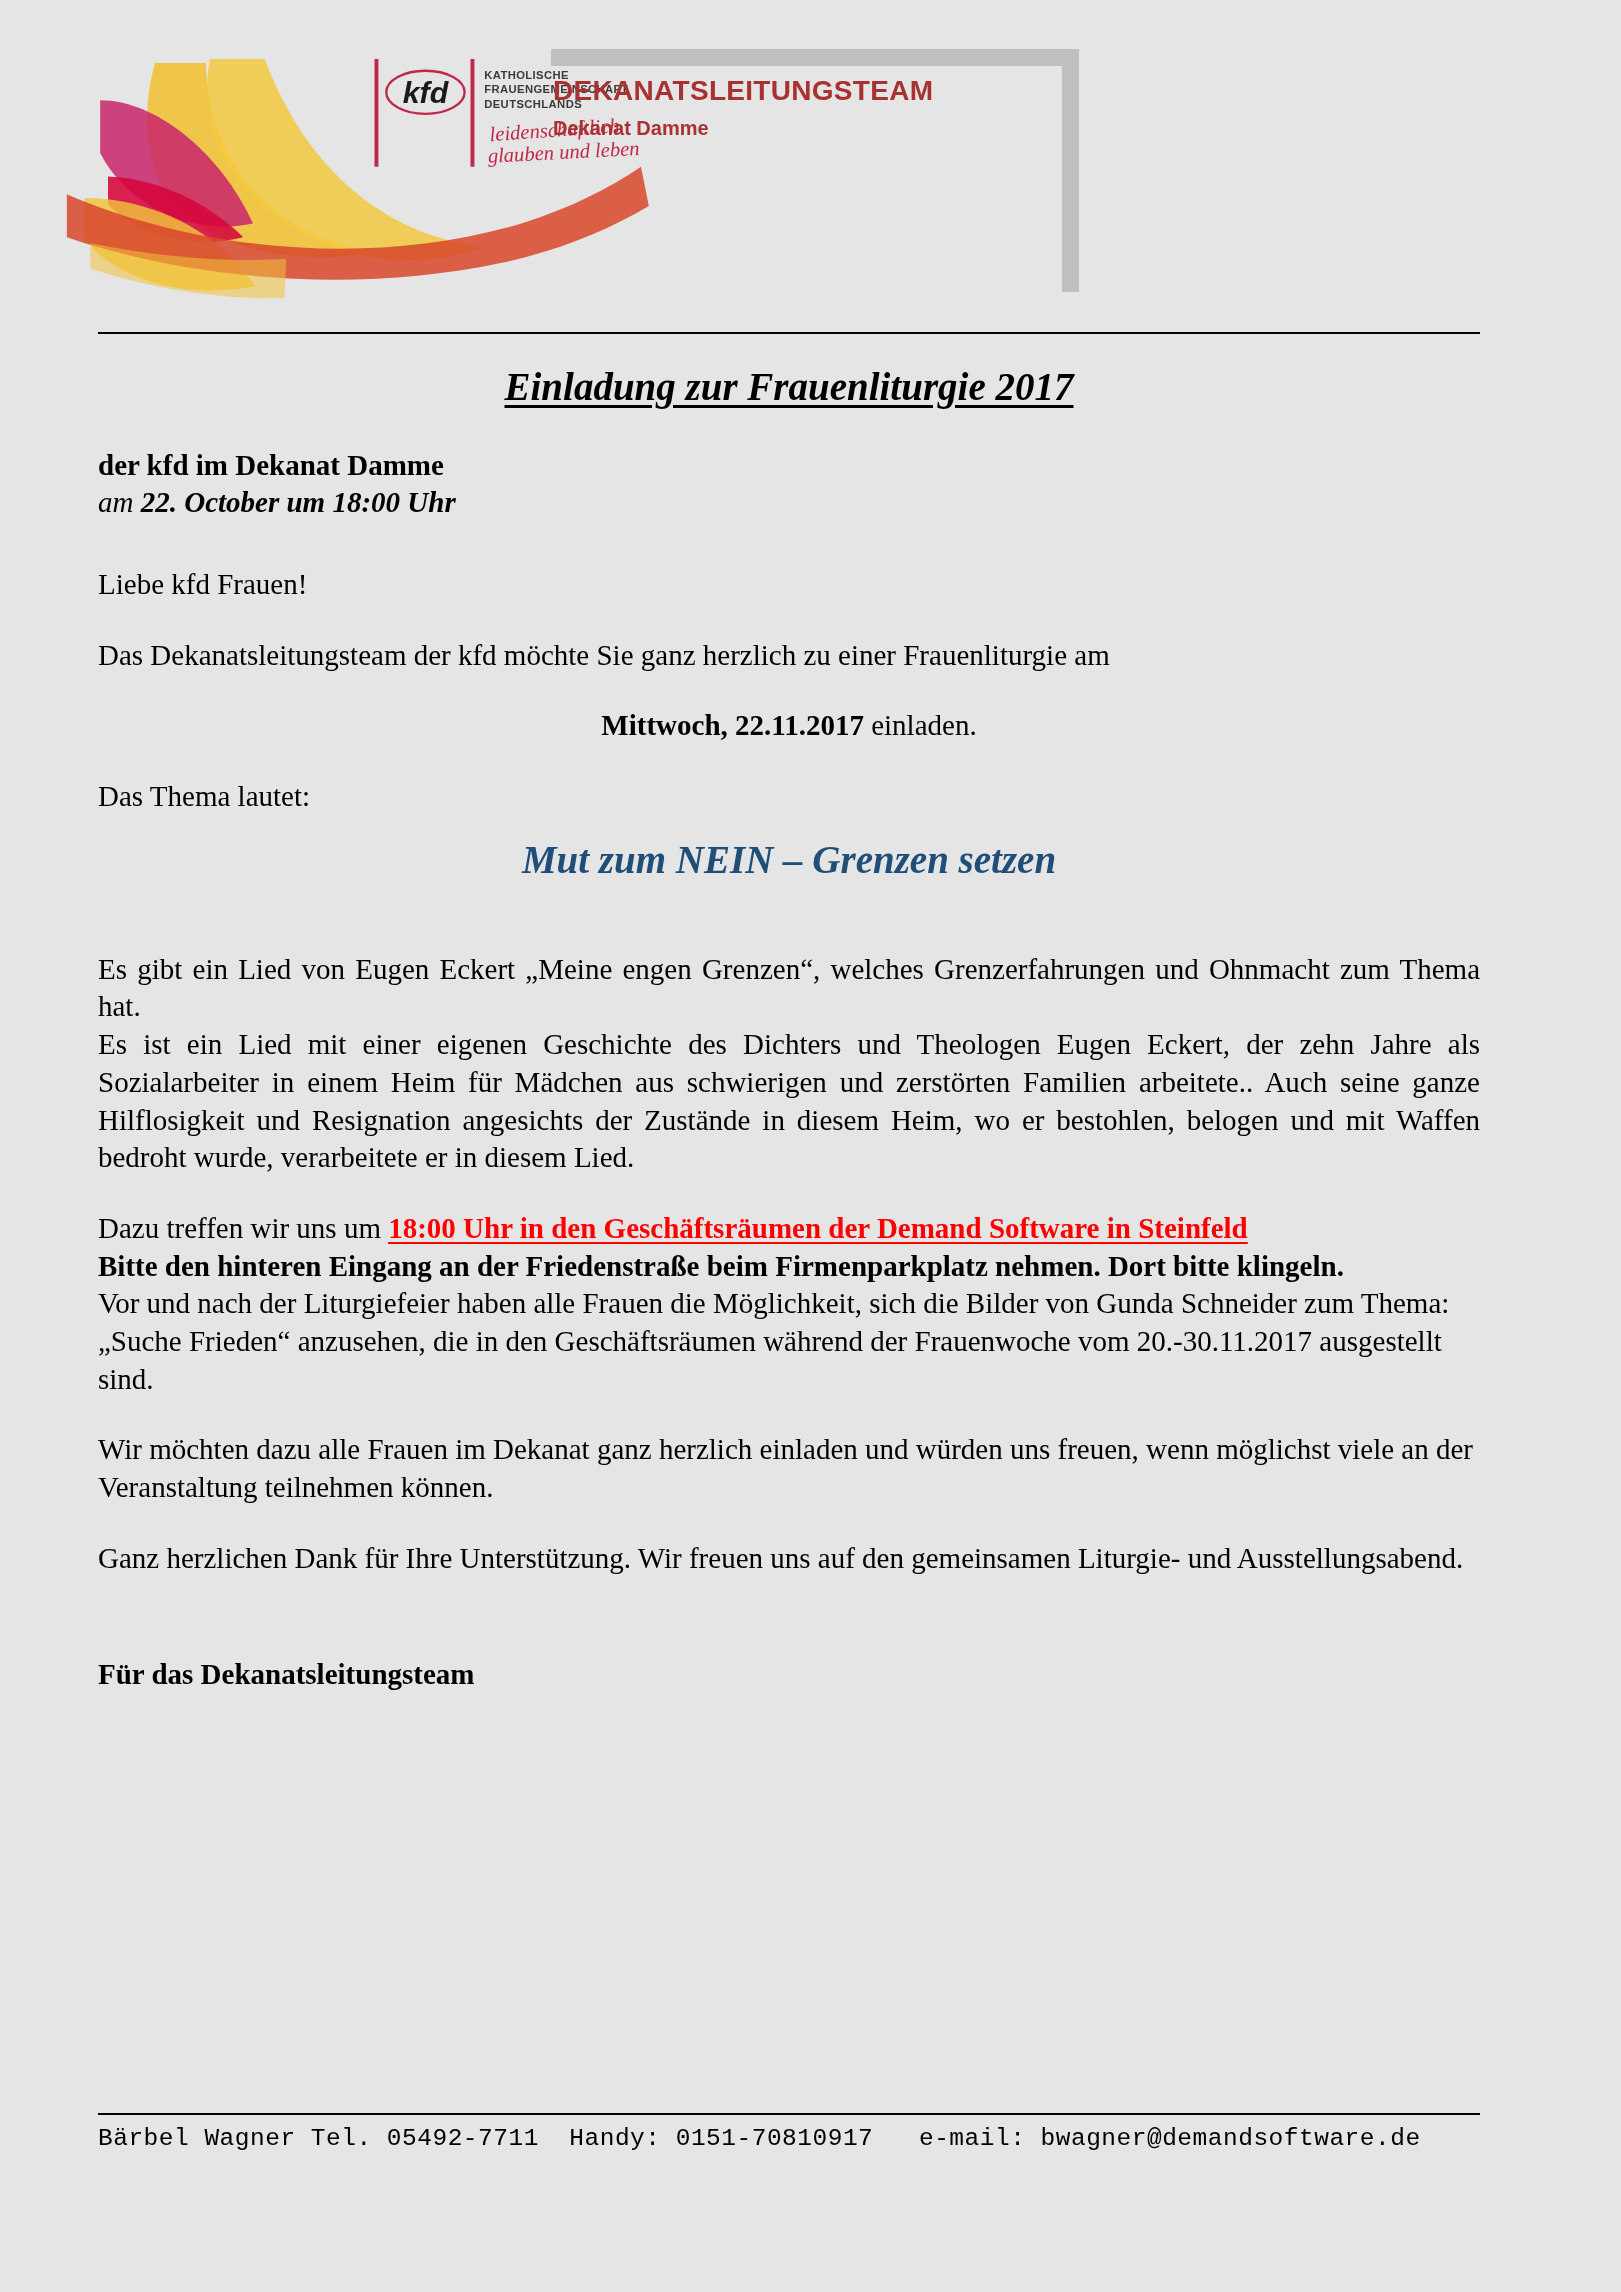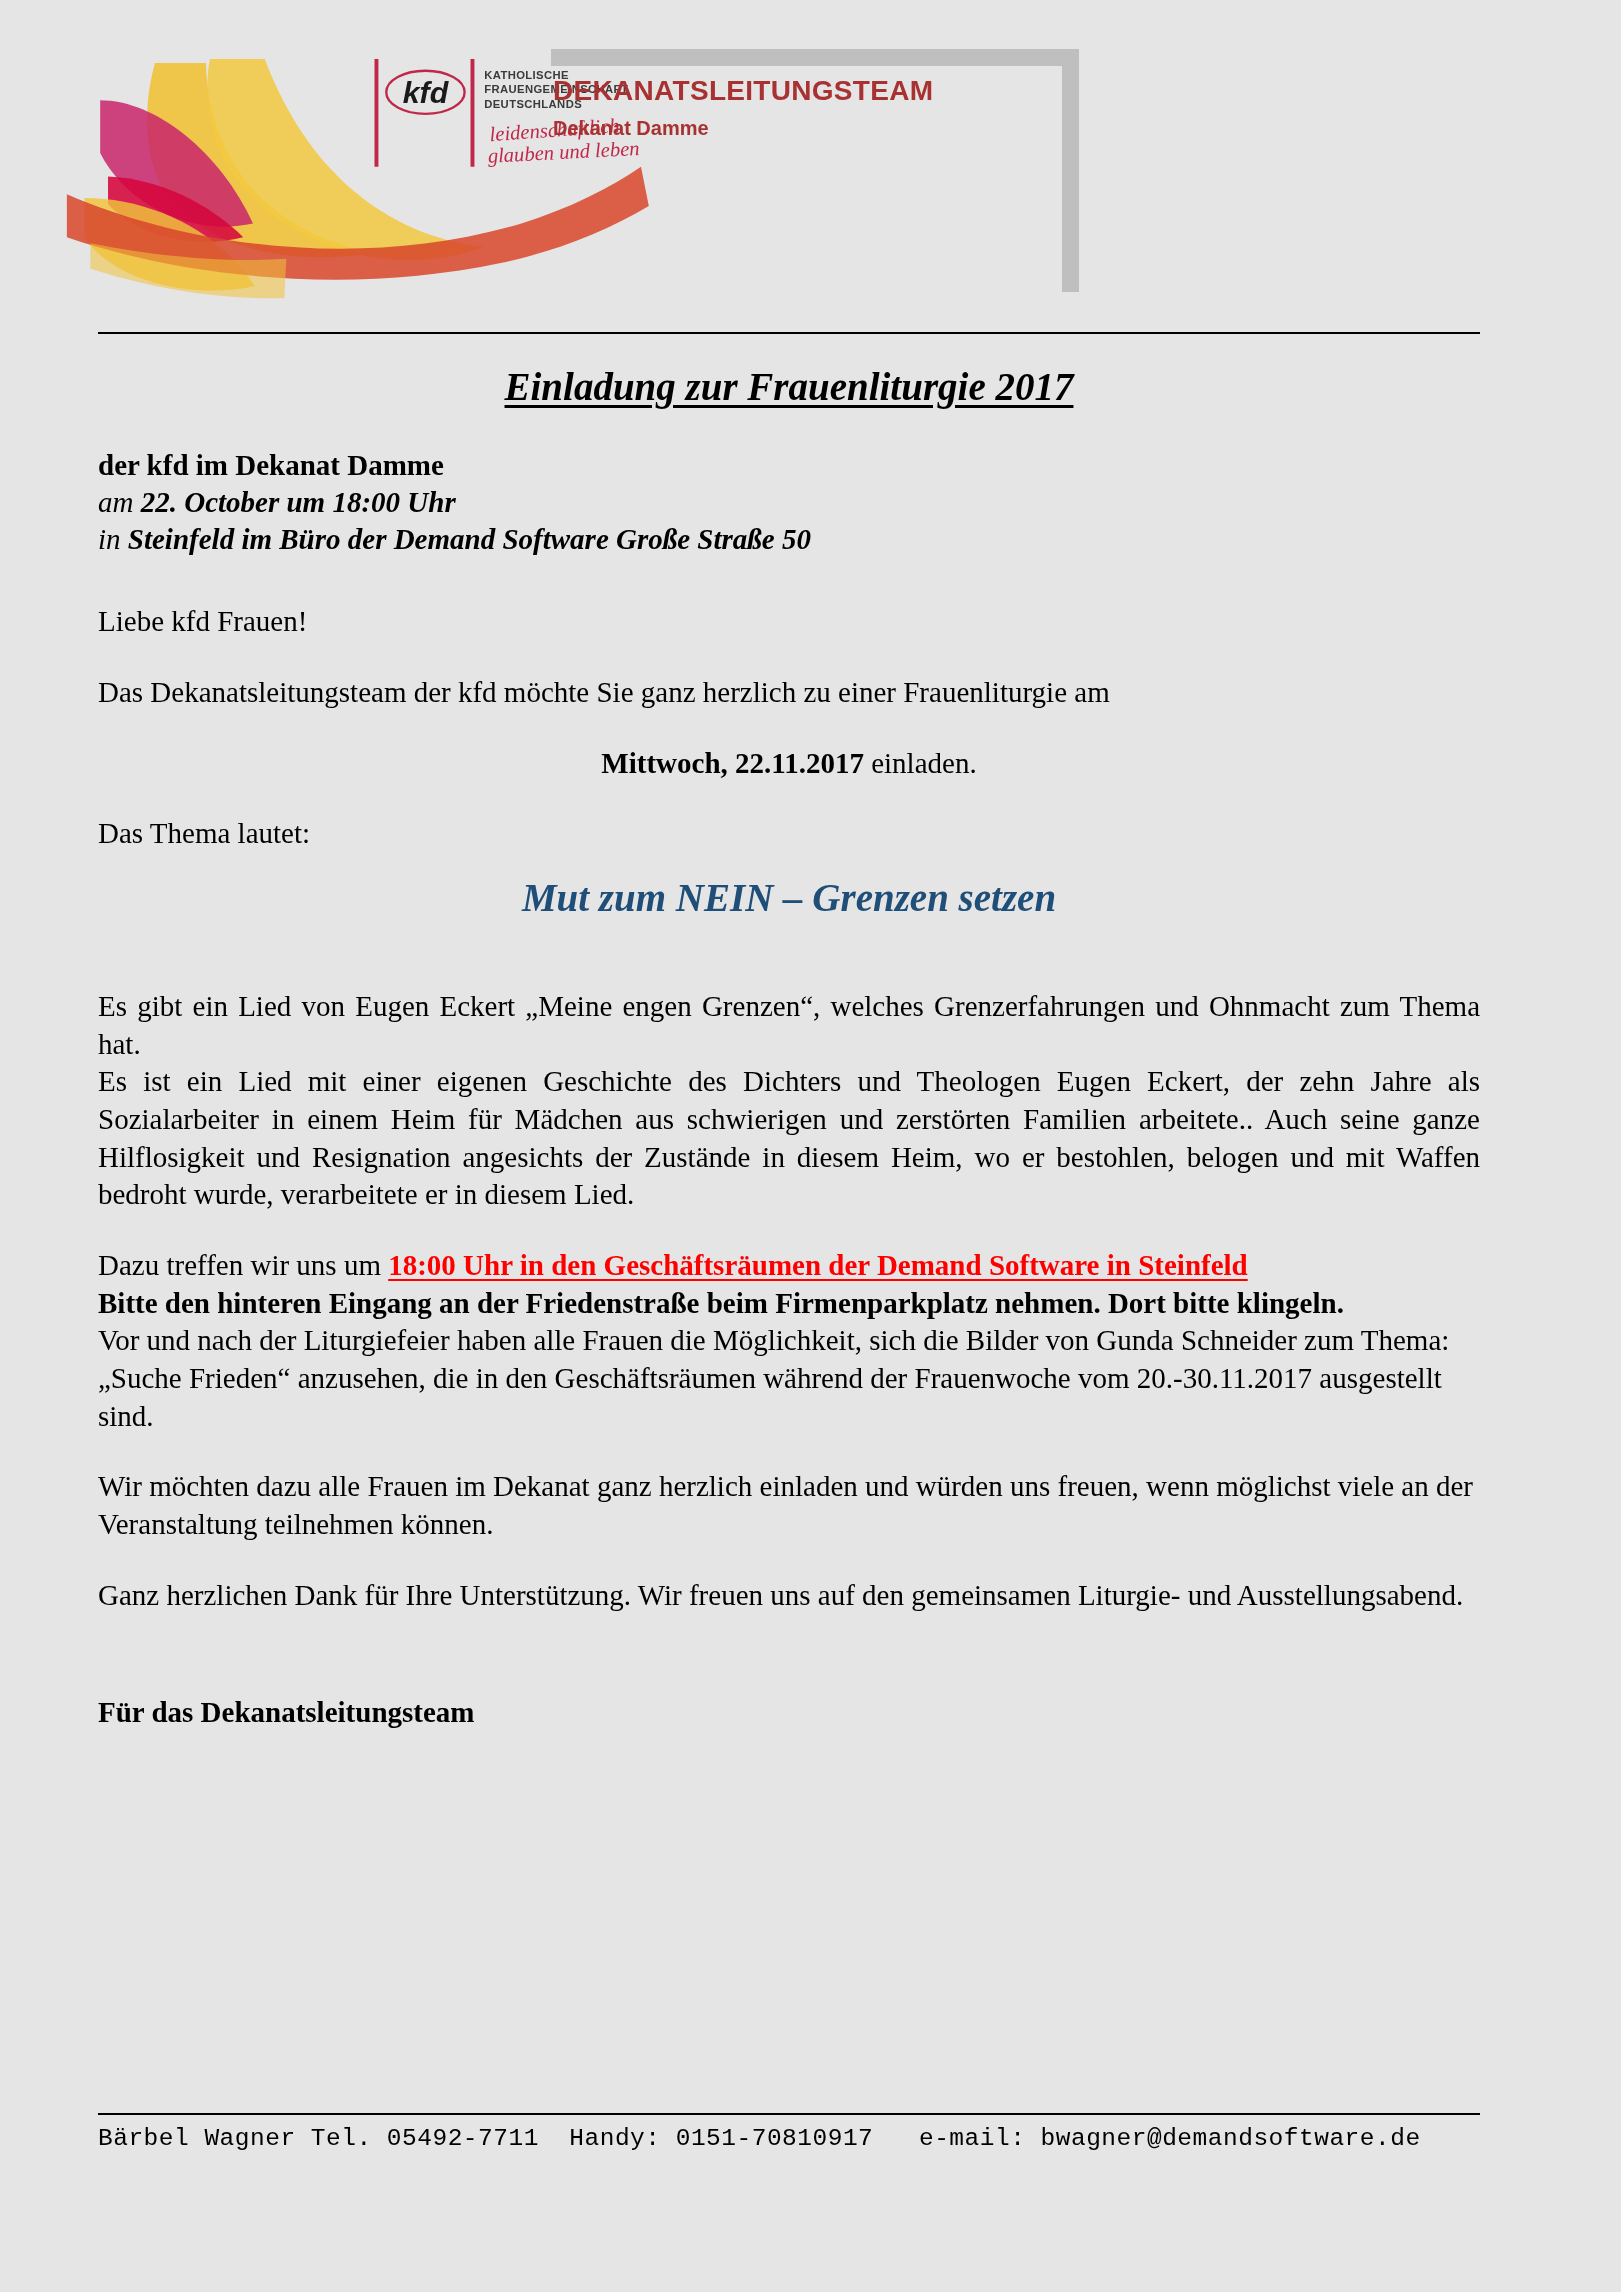--- a/index.html
+++ b/index.html
@@ -243,21 +243,20 @@
     <div class="header-rule"></div>
   </div>
 
   <div class="content">
 
     <h1 class="doc-title"><span>Einladung zur Frauenliturgie 2017</span></h1>
 
     <div class="sub-center">
       <div class="sub-line-1">der kfd im Dekanat Damme</div>
       <div class="sub-line-2"><span class="lead">am </span><span class="strong">22. October um 18:00 Uhr</span></div>
-      <div class="sub-line-3"><span class="lead">in </span><span class="strong">Steinfeld im Büro der Demand Software Große Straße 50</span></div>
     </div>
 
     <div class="gap-lg"></div>
 
     <p class="body nojust">Liebe kfd Frauen!</p>
 
     <div class="gap-md"></div>
 
     <p class="body nojust">Das Dekanatsleitungsteam der kfd möchte Sie ganz herzlich zu einer Frauenliturgie am</p>
 

